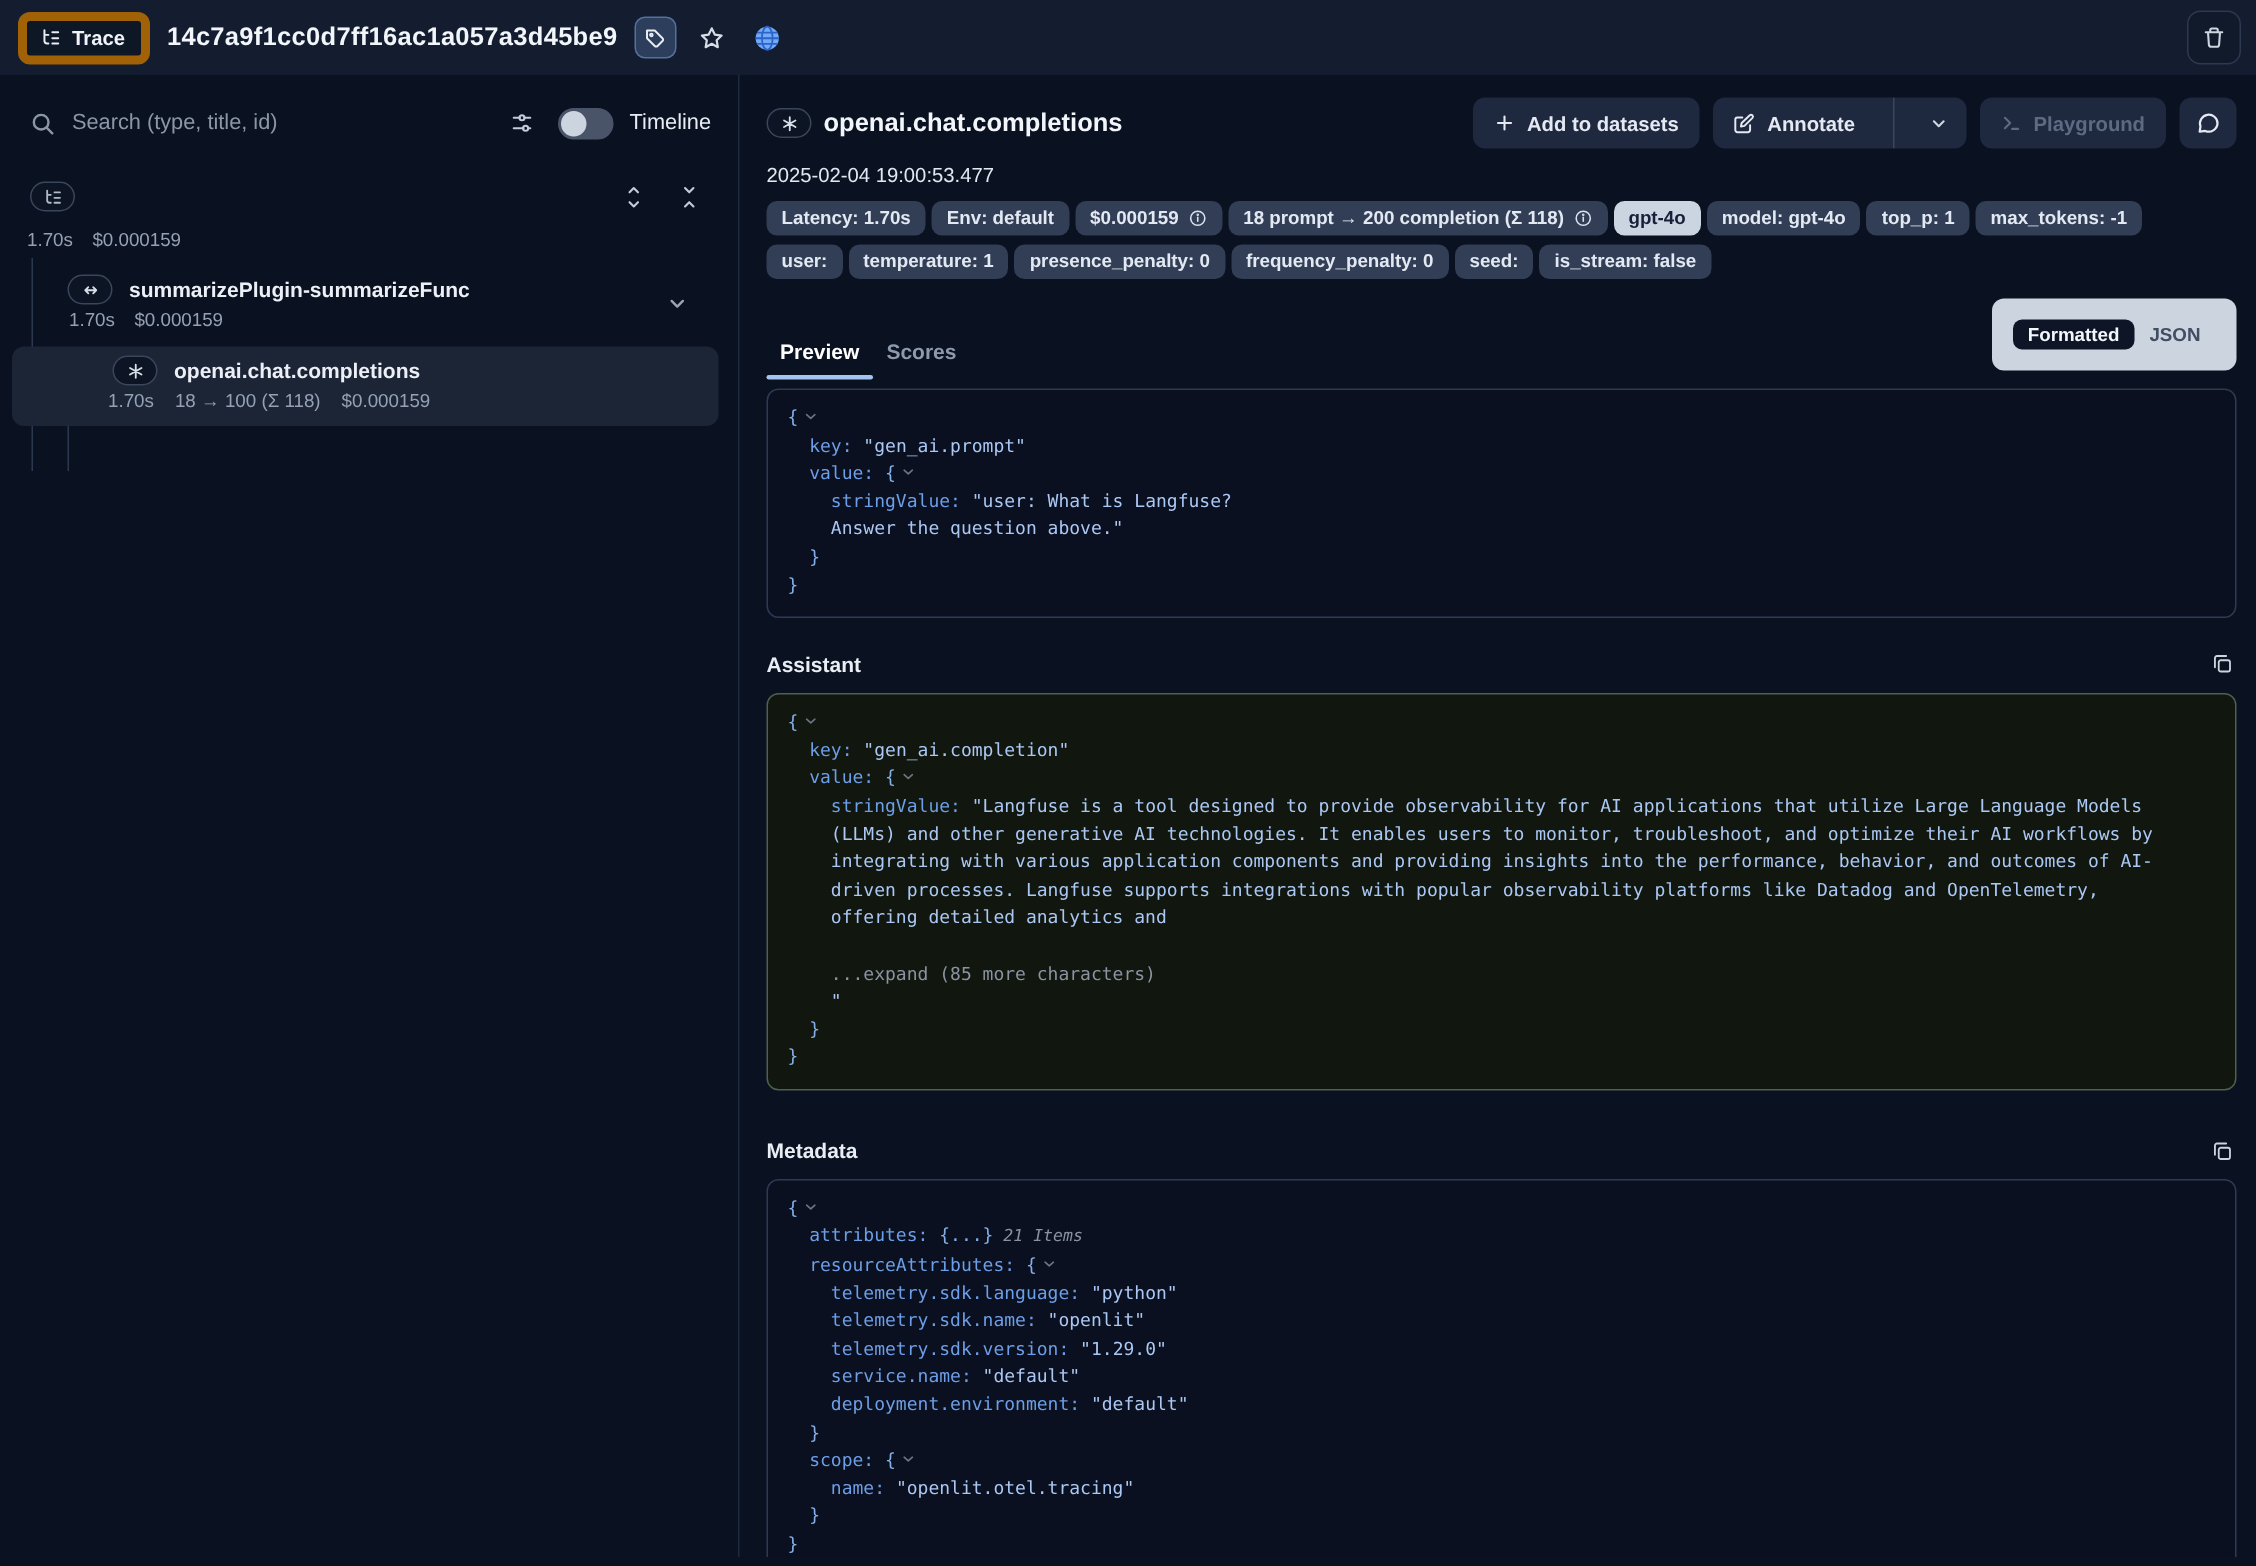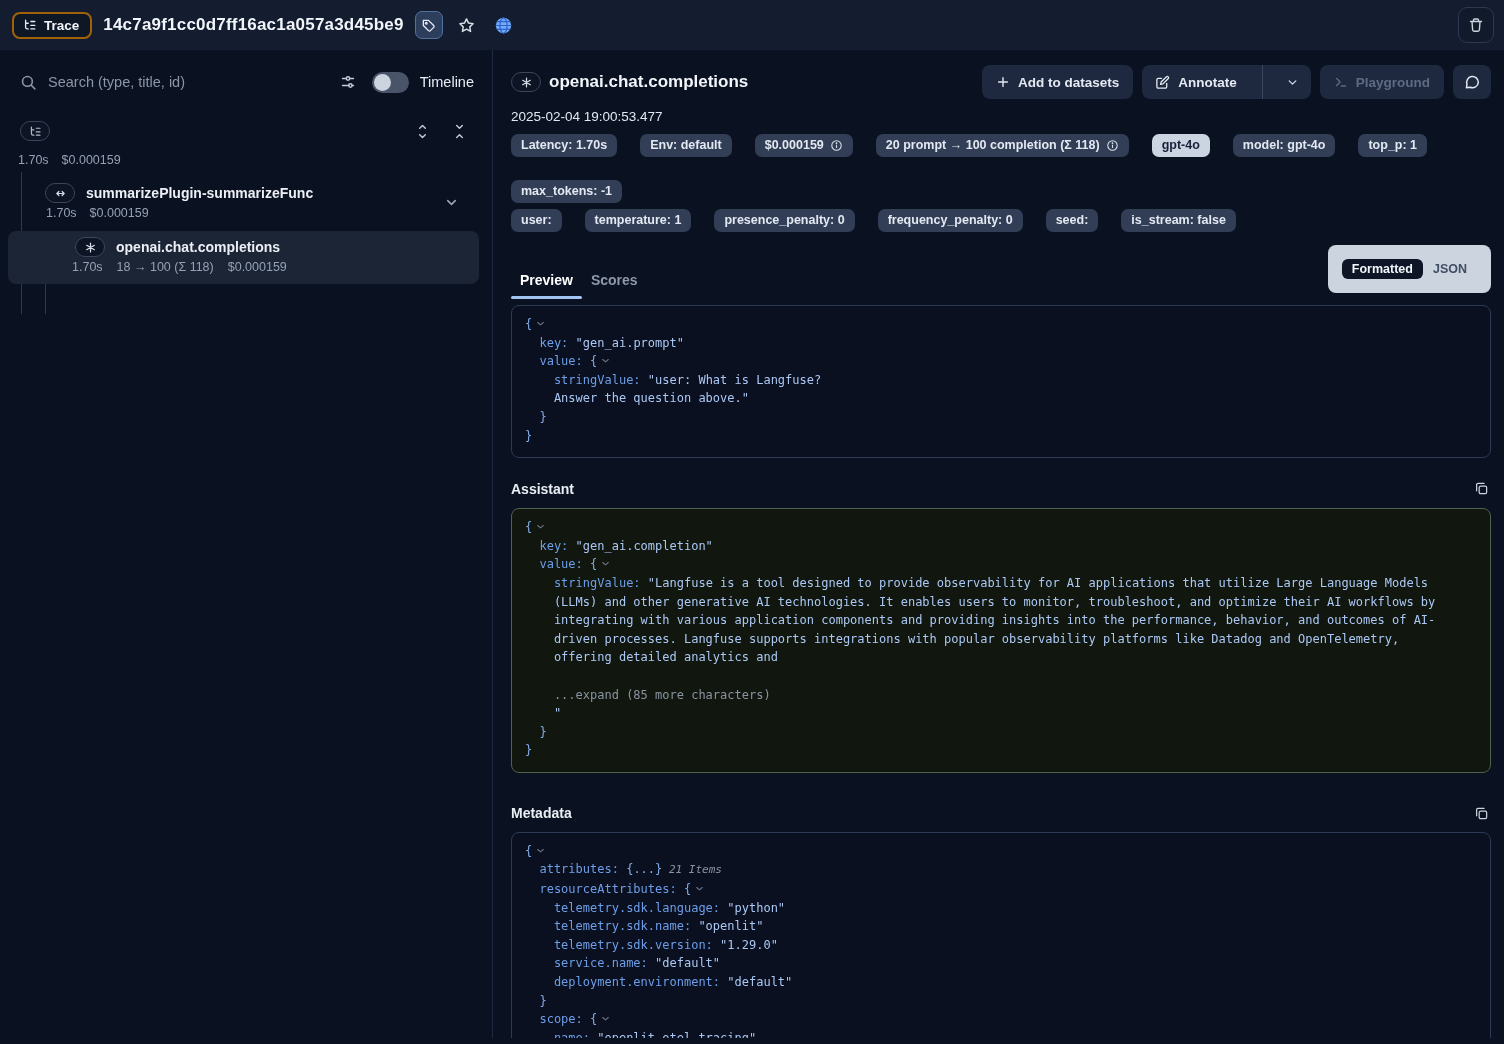--- a/index.html
+++ b/index.html
@@ -5,21 +5,21 @@
   * { margin:0; padding:0; box-sizing:border-box; }
   html,body { width:1504px; height:1044px; overflow:hidden; }
   body {
     background:#0a1120; color:#e5eaf2;
     font-family:"Liberation Sans", sans-serif;
   }
   svg { display:block; }
 
   
   .topbar { height:50px; background:#131d2f; display:flex; align-items:center; padding:0 10px 0 12px; gap:11px; }
-  .trace-pill { display:flex; align-items:center; gap:7px; border:2px solid #a16207; background:#0e1726;
+  .trace-pill { display:flex; align-items:center; gap:7px; border:6px solid #a16207; background:#0e1726;
     border-radius:8px; padding:4px 11px 4px 9px; font-weight:700; font-size:13.5px; color:#f0f4f9; }
   .trace-id { font-size:17px; font-weight:700; color:#f2f5fa; letter-spacing:.2px; }
   .tag-btn { width:28px; height:28px; display:flex; align-items:center; justify-content:center;
     background:#2d3d5c; border:1px solid #53719f; border-radius:7px; cursor:pointer; }
   .flat-ic { width:26px; height:26px; display:flex; align-items:center; justify-content:center; cursor:pointer; }
   .spacer { flex:1; }
   .trash-btn { width:36px; height:36px; border:1px solid #2c3950; border-radius:9px; background:#101a2b;
     display:flex; align-items:center; justify-content:center; cursor:pointer; }
 
   
@@ -66,21 +66,21 @@
   .btn-split { display:flex; background:#1e2940; border-radius:8px; height:34px; align-items:stretch; overflow:hidden;gap:12px; }
   .btn-split .main-part { display:flex; align-items:center; gap:8px; padding:0 13px; font-size:13.5px; font-weight:600; cursor:pointer; }
   .btn-split .divider { width:1px; background:#3a4ciz0; background:#39465f; margin:0; }
   .btn-split .chev-part { width:36px; display:flex; align-items:center; justify-content:center; cursor:pointer; }
   .btn-disabled { color:#5d6b82; cursor:default; }
   .btn-icon-only { width:38px; padding:0; justify-content:center; }
 
   .timestamp { margin-top:10px; font-size:13.5px; font-weight:500; color:#e2e8f1; }
 
   .badge-rows { margin-top:10px; display:flex; flex-direction:column; gap:6px; }
-  .badge-row { display:flex; gap:23px; flex-wrap:wrap; }
+  .badge-row { display:flex; gap:4px; flex-wrap:wrap; }
   .badge { background:#313e56; color:#e3e9f2; font-size:12.5px; font-weight:600; padding:3px 10px;
     border-radius:7px; display:inline-flex; align-items:center; gap:6px; line-height:17px; }
   .badge-model { background:#cbd5e1; color:#16203a; cursor:pointer; }
   .info-ic { display:inline-flex; }
 
   .tabs-row { margin-top:13px; display:flex; align-items:flex-end; }
   .tab { font-size:14px; font-weight:600; padding:4px 9px 11px; color:#8d99ac; cursor:pointer; position:relative; }
   .tab.active { color:#ffffff; }
   .tab.active::after { content:""; position:absolute; left:0; right:0; bottom:0; height:3px; background:#a3c4f3; border-radius:2px; }
   .format-toggle { margin-left:auto; margin-bottom:6px; background:#ccd4e0; border-radius:8px; padding:14px; display:flex; align-items:center; }
@@ -328,21 +328,21 @@
             <span>$0.000159</span>
             <span class="info-ic">
               <svg width="13" height="13" viewBox="0 0 16 16" fill="none" stroke="#dbe2ee" stroke-width="1.3" stroke-linecap="round">
                 <circle cx="8" cy="8" r="5.8"></circle>
                 <path d="M8 7.3v3.2"></path>
                 <circle cx="8" cy="5.1" r="0.4" fill="#dbe2ee"></circle>
               </svg>
             </span>
           </span>
           <span class="badge">
-            <span>20 prompt → 100 completion (Σ 118)</span>
+            <span>18 prompt → 200 completion (Σ 118)</span>
             <span class="info-ic">
               <svg width="13" height="13" viewBox="0 0 16 16" fill="none" stroke="#dbe2ee" stroke-width="1.3" stroke-linecap="round">
                 <circle cx="8" cy="8" r="5.8"></circle>
                 <path d="M8 7.3v3.2"></path>
                 <circle cx="8" cy="5.1" r="0.4" fill="#dbe2ee"></circle>
               </svg>
             </span>
           </span>
           <span class="badge badge-model">
             <span>gpt-4o</span>

